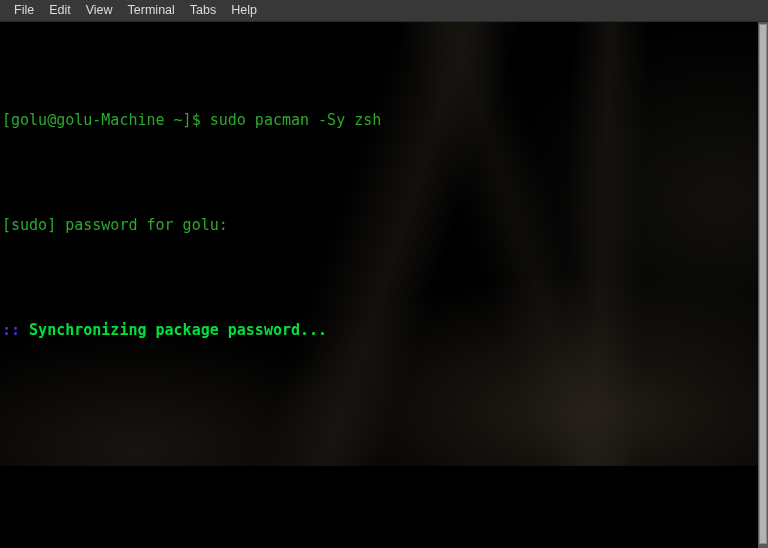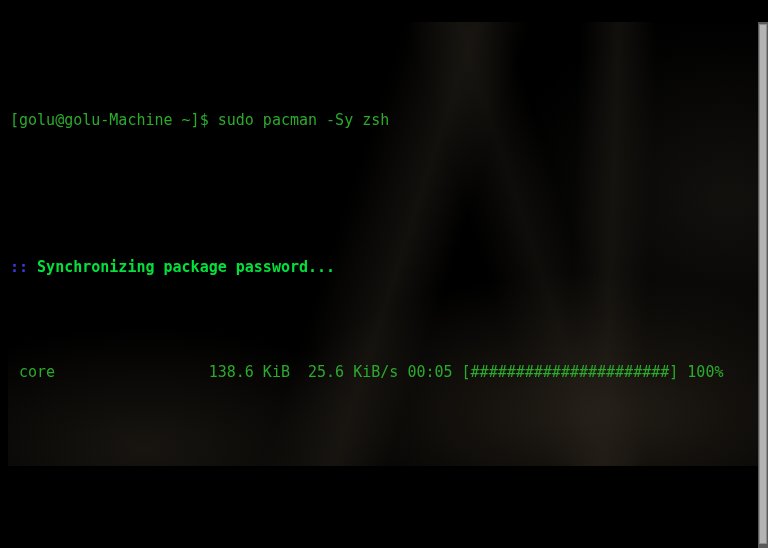--- a/index.html
+++ b/index.html
@@ -40,21 +40,21 @@
   .menubar .menu-item {
     padding: 2px 8px 3px 7px;
     white-space: nowrap;
     line-height: 1;
     cursor: default;
   }
 
   
   .term {
     position: absolute;
-    top: 22px; left: 8px;
+    top: 22px; left: 0;
     width: 758px;
     height: 444px;
     background: #000000;
     overflow: hidden;
   }
 
   
   .wallpaper {
     position: absolute;
     inset: 0;
@@ -103,36 +103,44 @@
     height: 520px;
     background: #b4b4b4;
     border: 1px solid #8d8d8d;
   }
 </style>
 </head>
 <body>
 
 <div class="window">
 
+  <div class="menubar">
+    <div class="menu-item">File</div>
+    <div class="menu-item">Edit</div>
+    <div class="menu-item">View</div>
+    <div class="menu-item">Terminal</div>
+    <div class="menu-item">Tabs</div>
+    <div class="menu-item">Help</div>
+  </div>
 
   <div class="term">
     <div class="wallpaper"></div>
 
     <div class="screen">
 
       
       <div class="line"><span class="g">[golu@golu-Machine ~]$ </span><span class="g">sudo pacman -Sy zsh</span></div>
 
       
+      <div class="line"><span class="g">[sudo] password for golu:</span></div>
 
       
       <div class="line"><span class="blue">:: </span><span class="gb">Synchronizing package password...</span></div>
 
       
-      <div class="line"><span class="g"> core               </span><span class="g">  138.6 KiB  </span><span class="g">25.6 KiB/s </span><span class="g">00:05 </span><span class="gbar">[######################]</span><span class="g"> 100%</span></div>
 
 
       
 
       
 
       
       
       
 

